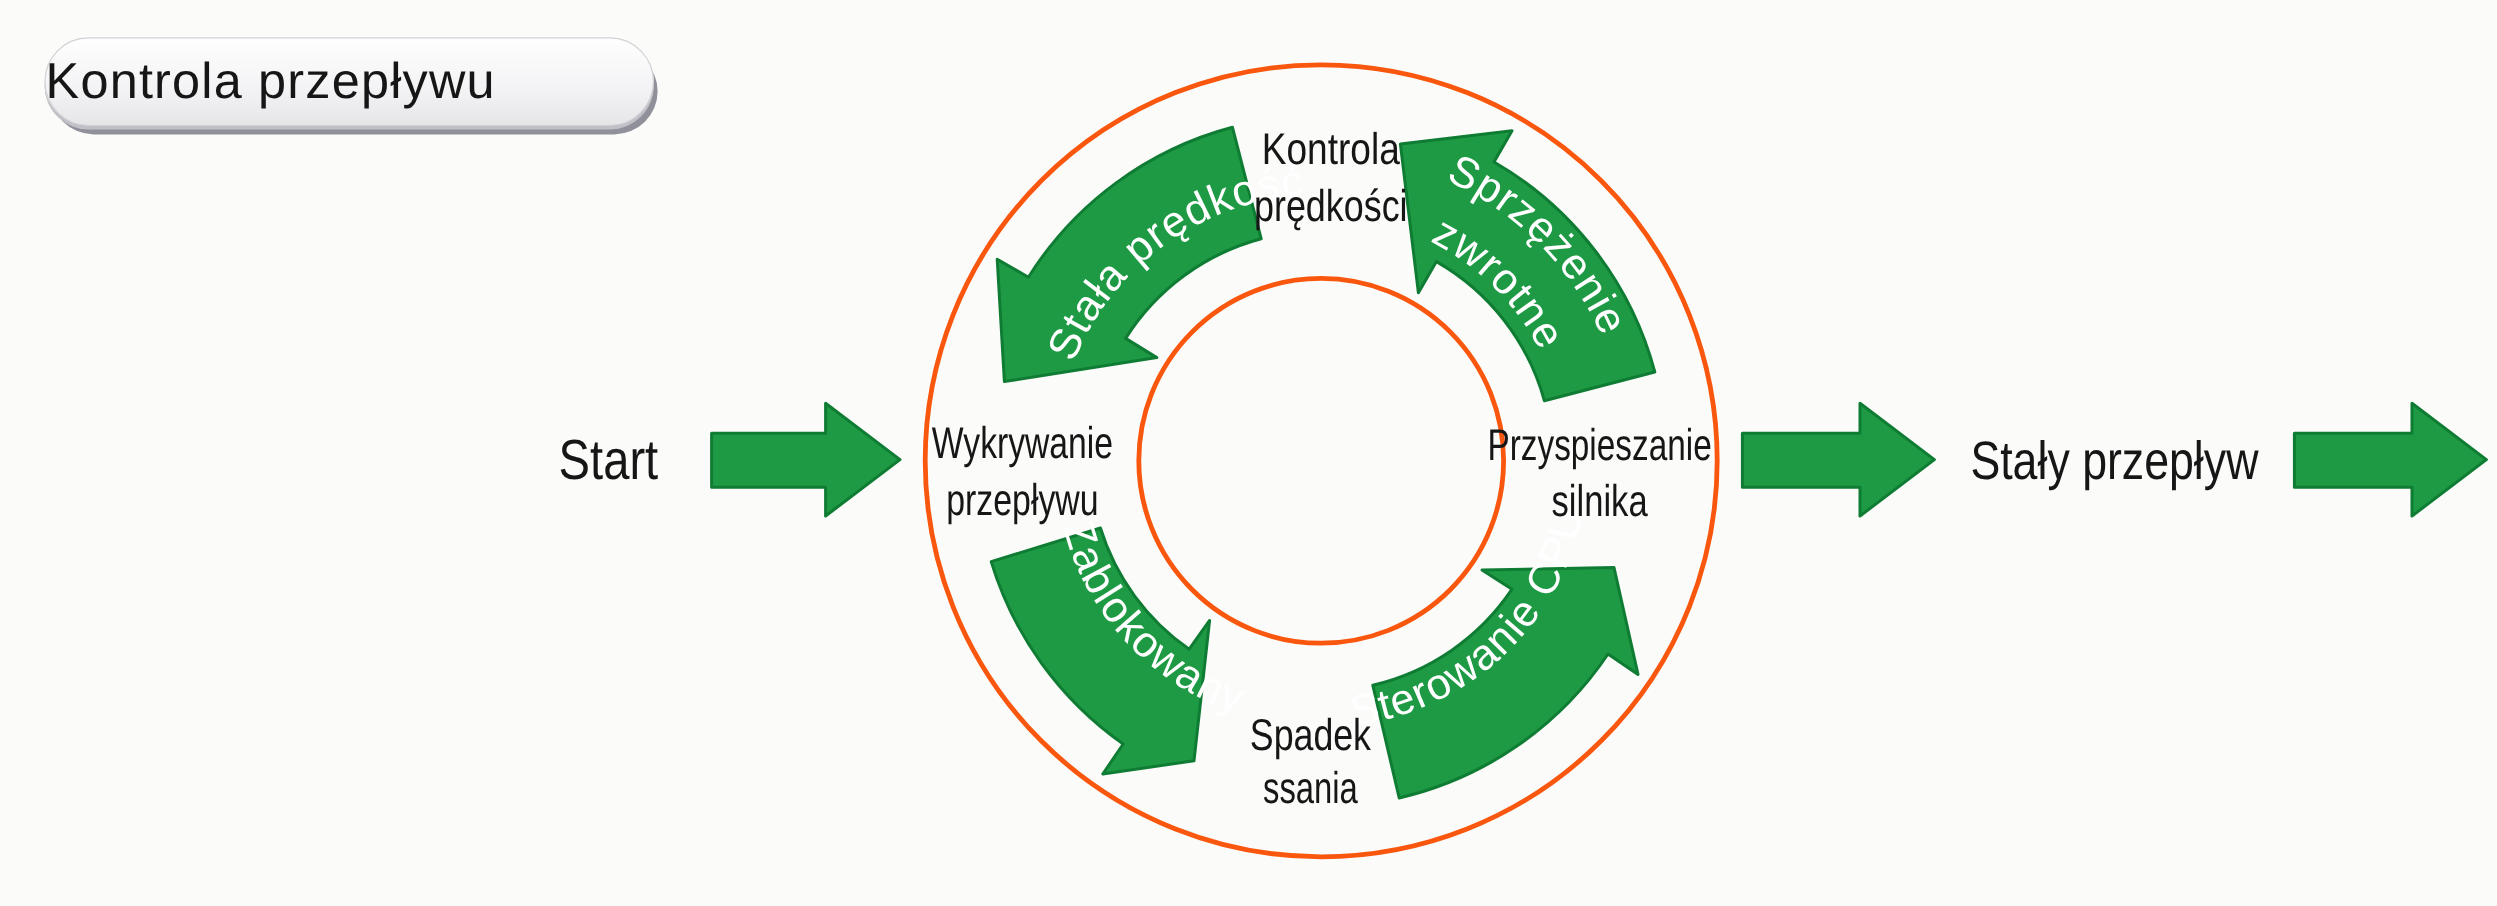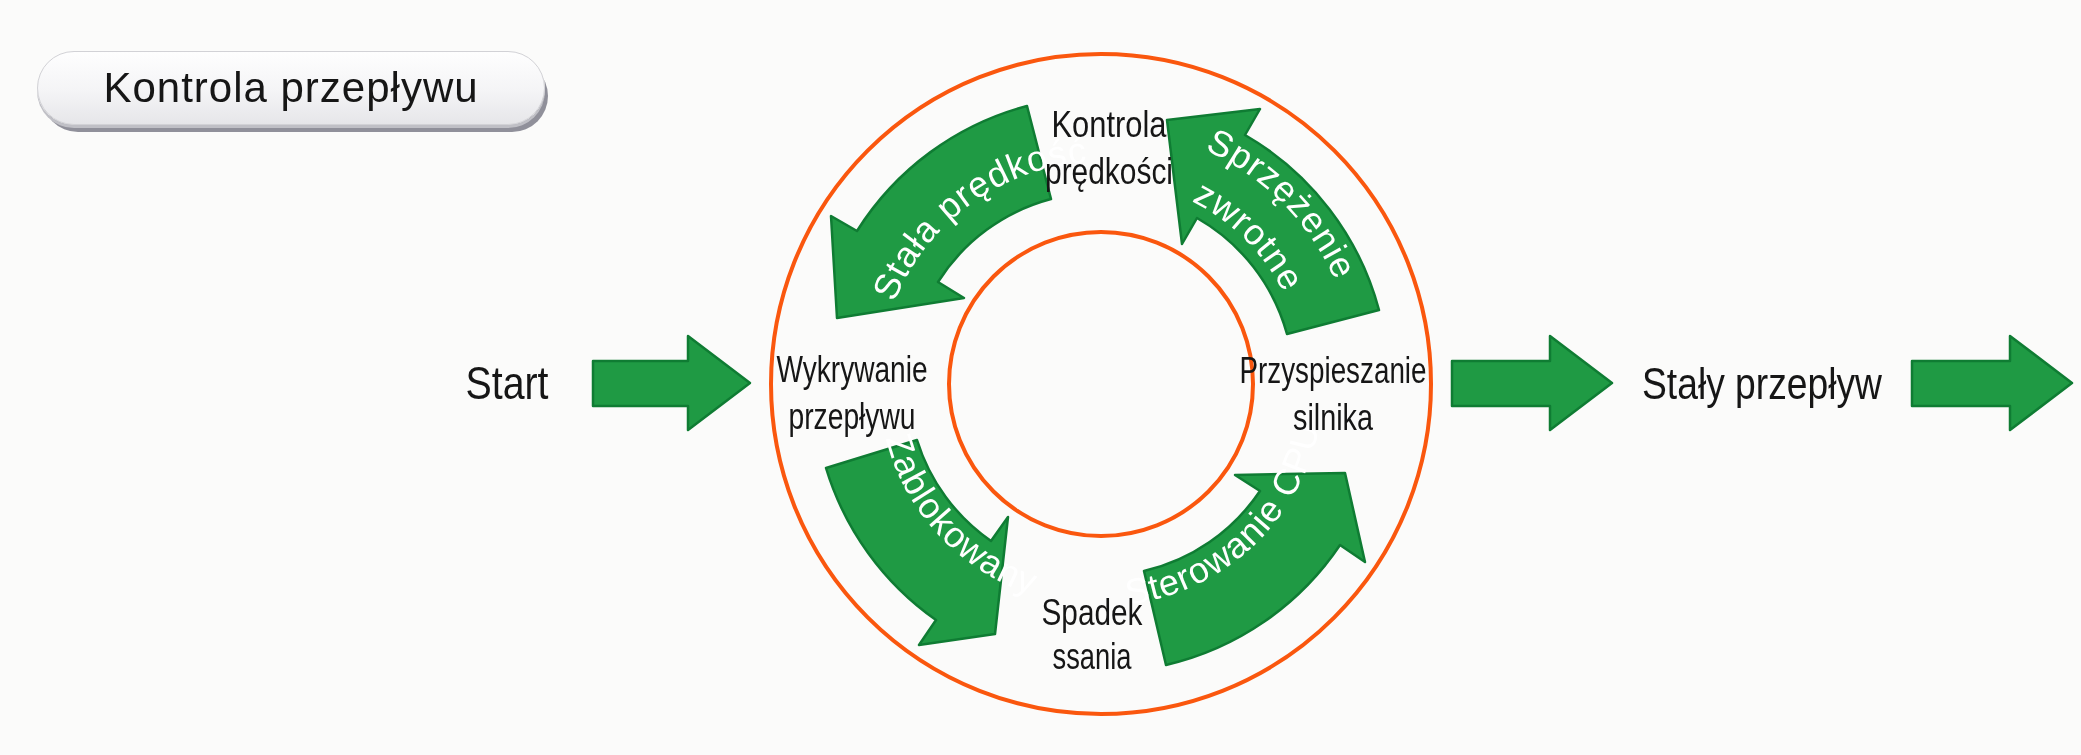--- a/index.html
+++ b/index.html
@@ -10,21 +10,21 @@
     position:relative; width:2081px; height:755px;
     background:#fbfbfa; overflow:hidden;
     font-family:"Liberation Sans", sans-serif;
   }
   .badge{
     position:absolute; left:37px; top:31px; width:506px; height:72px;
     border-radius:37px;
     background:linear-gradient(180deg,#fefefe 0%,#f4f4f6 55%,#e6e6e9 100%);
     border:1px solid #d2d2d6;
     box-shadow:0 3px 0 #c0c0c6, 4px 8px 0 -1px #90909a;
-    display:flex; align-items:center; justify-content:center;margin-top:20px;
+    display:flex; align-items:center; 
   }
   .badge span{
     font-size:42px; color:var(--ink); letter-spacing:1px; white-space:nowrap;
   }
   svg{position:absolute; left:0; top:0;}
   .ring{fill:none; stroke:var(--orange); stroke-width:4;}
   .arrow{fill:var(--green); stroke:var(--green-dark); stroke-width:2.5; stroke-linejoin:round;}
   .node-label{fill:var(--ink); text-anchor:middle; font-size:37px;}
   .flow-label{fill:var(--ink); text-anchor:middle;}
   .arc-label{fill:#ffffff; font-size:36px; text-anchor:middle; letter-spacing:1px;}

